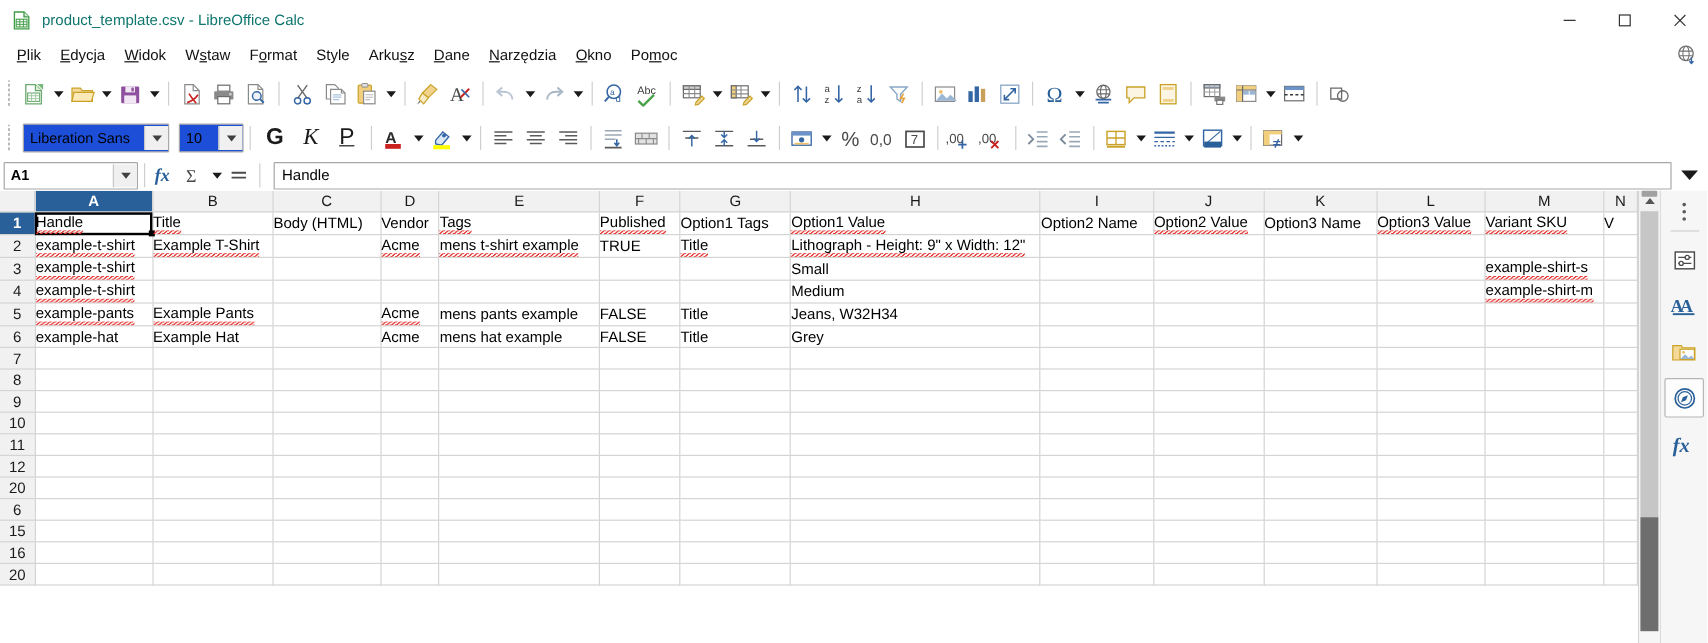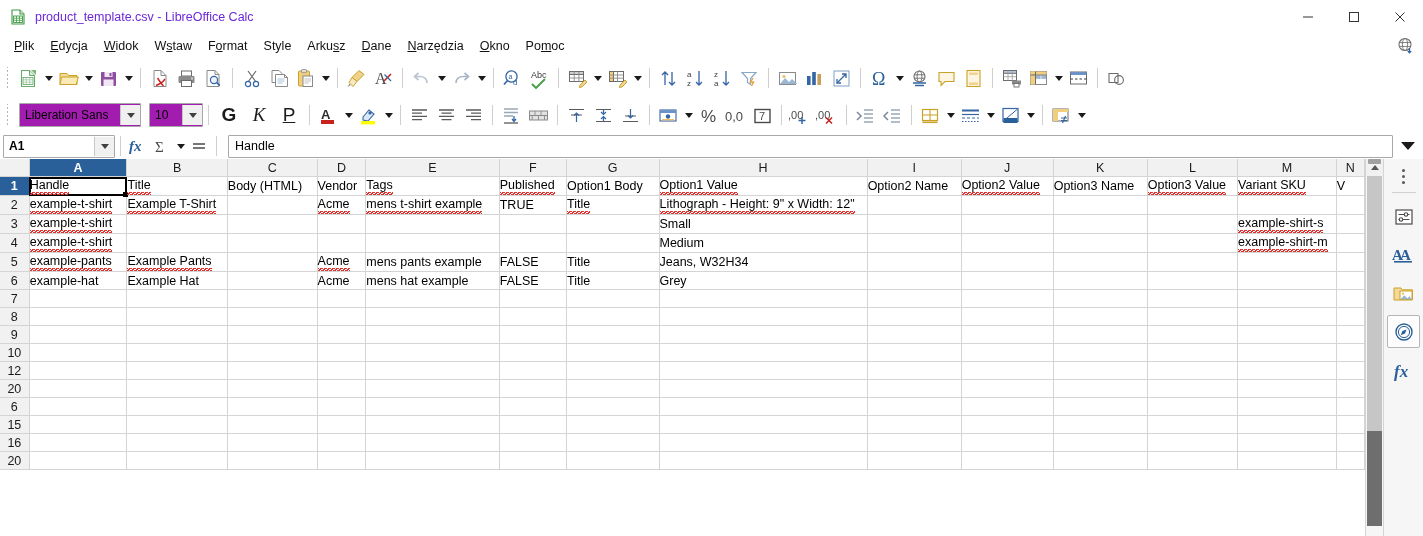--- a/index.html
+++ b/index.html
@@ -8,21 +8,21 @@
     font-family:"Liberation Sans",sans-serif;
     font-size:12px;color:#000;background:#ffffff;
     -webkit-font-smoothing:antialiased;
   }
   .app{position:relative;width:1423px;height:536px;background:#fff;}
 
   
   .titlebar{height:33px;display:flex;align-items:center;background:#ffffff;position:relative;}
   .tb-icon{width:16px;height:16px;margin-left:10px;margin-right:9px;flex:none;position:relative;}
   .tb-icon svg{display:block;}
-  .tb-title{font-size:12.5px;color:#6d28d9;white-space:nowrap;}
+  .tb-title{font-size:12.5px;color:#0f766e;white-space:nowrap;}
   .win-btns{position:absolute;right:0;top:0;height:33px;display:flex;}
   .win-btn{width:46px;height:33px;display:flex;align-items:center;justify-content:center;}
   .win-btn svg{display:block;}
 
   
   .menubar{height:26px;display:flex;align-items:center;padding-left:6px;position:relative;background:#fff;}
   .menu-item{padding:3px 8px;font-size:12.5px;color:#111;white-space:nowrap;cursor:default;}
   .menu-item u{text-decoration:underline;}
   .menubar-right{position:absolute;right:8px;top:3px;}
 
@@ -32,21 +32,21 @@
   .grip{width:7px;height:22px;margin:0 3px;flex:none;
         background-image:radial-gradient(circle, #b6b6b6 1px, transparent 1px);
         background-size:3px 4px;background-position:1px 2px;background-repeat:repeat-y;}
   .tbtn{width:27px;height:28px;display:flex;align-items:center;justify-content:center;flex:none;border-radius:2px;}
   .tbtn svg{display:block;}
   .caret{width:13px;height:28px;display:flex;align-items:center;justify-content:center;flex:none;}
   .caret i{width:0;height:0;border-left:4px solid transparent;border-right:4px solid transparent;border-top:5px solid #1a1a1a;display:block;}
   .sep{width:1px;height:20px;background:#cfcfcf;margin:0 5px;flex:none;}
 
   
-  .combo{height:22px;border:1px solid #a8a8a8;background:#a21caf;display:flex;align-items:center;flex:none;border-radius:1px;}
+  .combo{height:22px;border:1px solid #a8a8a8;background:#1d4ed8;display:flex;align-items:center;flex:none;border-radius:1px;}
   .combo .val{padding:0 5px;font-size:12px;overflow:hidden;white-space:nowrap;flex:1;}
   .combo .dd{width:19px;height:20px;border-left:1px solid #c8c8c8;background:#f0f0f0;
              display:flex;align-items:center;justify-content:center;}
   .combo .dd i{width:0;height:0;border-left:4px solid transparent;border-right:4px solid transparent;border-top:5px solid #404040;}
   .combo.fontname{width:120px;margin-left:4px;}
   .combo.fontsize{width:52px;margin-left:8px;}
 
   .fbtn{width:30px;height:28px;display:flex;align-items:center;justify-content:center;flex:none;
         font-size:19px;color:#1b1b1b;}
   .fbtn.bold{font-weight:bold;}
@@ -758,21 +758,21 @@
         </thead>
         <tbody id="sheet-body">
             <tr>
               <th class="rowhead sel">1</th>
               <td class="cell selcell"><span class="txt sp">Handle</span><span class="cursor-handle"></span></td>
               <td class="cell"><span class="txt sp">Title</span></td>
               <td class="cell"><span class="txt">Body (HTML)</span></td>
               <td class="cell"><span class="txt">Vendor</span></td>
               <td class="cell"><span class="txt sp">Tags</span></td>
               <td class="cell"><span class="txt sp">Published</span></td>
-              <td class="cell"><span class="txt">Option1 Body</span></td>
+              <td class="cell"><span class="txt">Option1 Tags</span></td>
               <td class="cell"><span class="txt sp">Option1 Value</span></td>
               <td class="cell"><span class="txt">Option2 Name</span></td>
               <td class="cell"><span class="txt sp">Option2 Value</span></td>
               <td class="cell"><span class="txt">Option3 Name</span></td>
               <td class="cell"><span class="txt sp">Option3 Value</span></td>
               <td class="cell"><span class="txt sp">Variant SKU</span></td>
               <td class="cell"><span class="txt">V</span></td>
             </tr>
             <tr>
               <th class="rowhead">2</th>
@@ -921,20 +921,37 @@
               <td class="cell"></td>
               <td class="cell"></td>
               <td class="cell"></td>
               <td class="cell"></td>
               <td class="cell"></td>
               <td class="cell"></td>
               <td class="cell"></td>
               <td class="cell"></td>
             </tr>
             <tr>
+              <th class="rowhead">11</th>
+              <td class="cell"></td>
+              <td class="cell"></td>
+              <td class="cell"></td>
+              <td class="cell"></td>
+              <td class="cell"></td>
+              <td class="cell"></td>
+              <td class="cell"></td>
+              <td class="cell"></td>
+              <td class="cell"></td>
+              <td class="cell"></td>
+              <td class="cell"></td>
+              <td class="cell"></td>
+              <td class="cell"></td>
+              <td class="cell"></td>
+            </tr>
+            <tr>
               <th class="rowhead">12</th>
               <td class="cell"></td>
               <td class="cell"></td>
               <td class="cell"></td>
               <td class="cell"></td>
               <td class="cell"></td>
               <td class="cell"></td>
               <td class="cell"></td>
               <td class="cell"></td>
               <td class="cell"></td>

